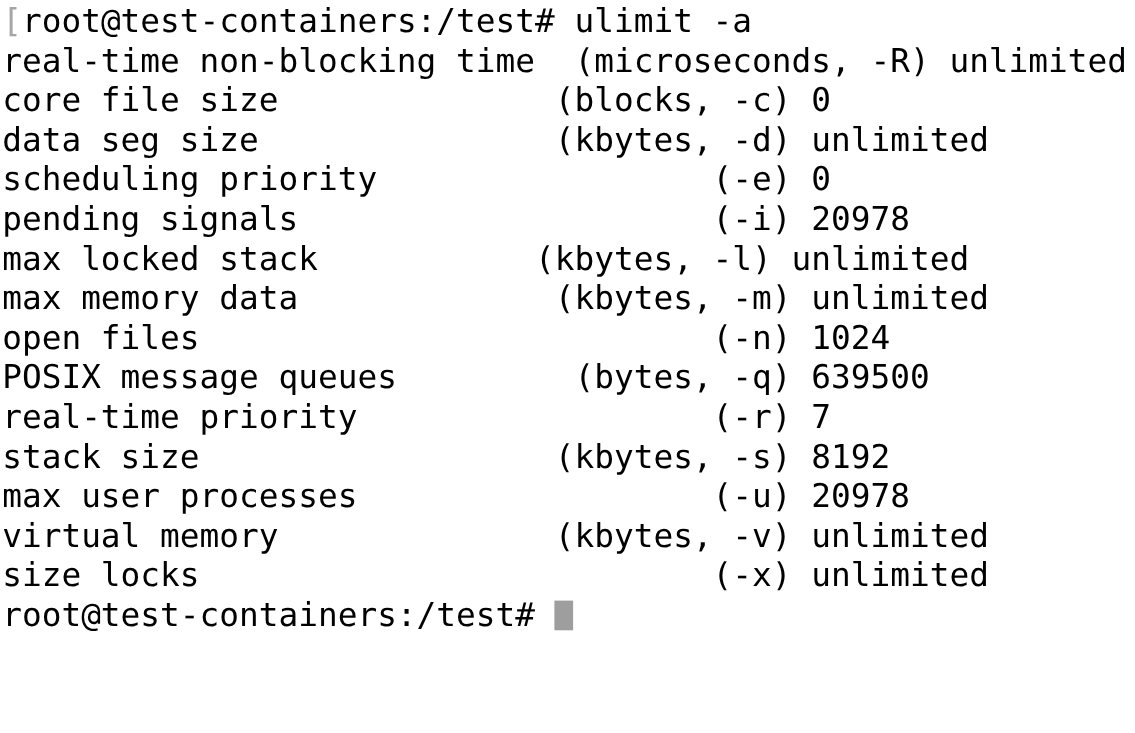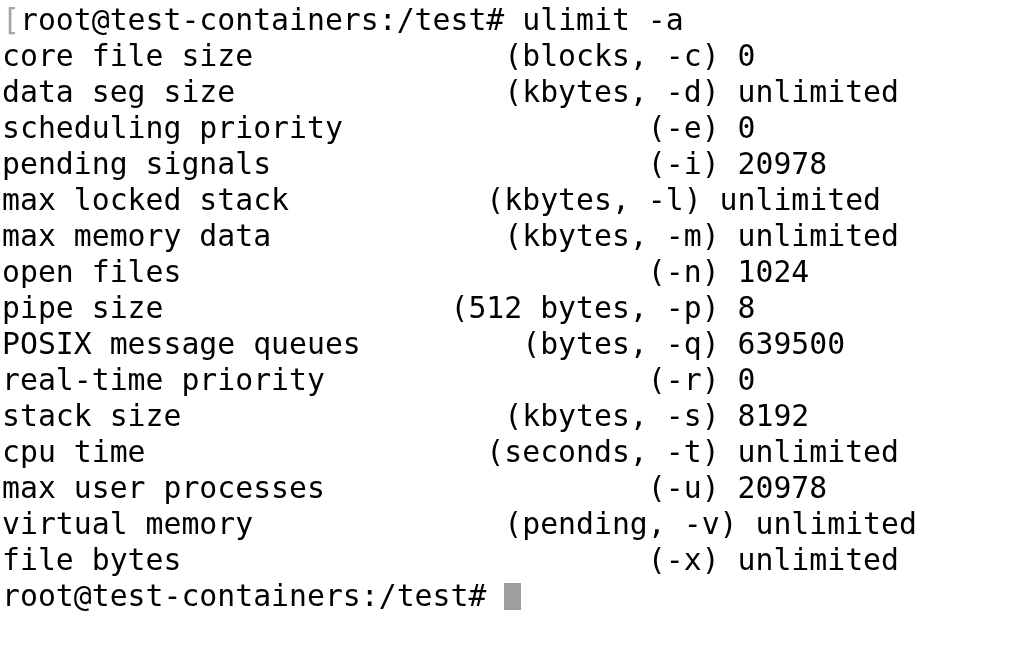--- a/index.html
+++ b/index.html
@@ -40,31 +40,30 @@
     vertical-align: -4px;
   }
 </style>
 </head>
 <body>
 
 <div class="screen">
 
   <div class="line"><span class="muted">[</span><span>root@test-containers:/test# </span><span>ulimit -a</span></div>
 
+  <div class="line">real-time non-blocking time  (microseconds, -R) unlimited</div>
   <div class="line">core file size              (blocks, -c) 0</div>
   <div class="line">data seg size               (kbytes, -d) unlimited</div>
   <div class="line">scheduling priority                 (-e) 0</div>
   <div class="line">pending signals                     (-i) 20978</div>
   <div class="line">max locked stack           (kbytes, -l) unlimited</div>
   <div class="line">max memory data             (kbytes, -m) unlimited</div>
   <div class="line">open files                          (-n) 1024</div>
-  <div class="line">pipe size                (512 bytes, -p) 8</div>
   <div class="line">POSIX message queues         (bytes, -q) 639500</div>
-  <div class="line">real-time priority                  (-r) 0</div>
+  <div class="line">real-time priority                  (-r) 7</div>
   <div class="line">stack size                  (kbytes, -s) 8192</div>
-  <div class="line">cpu time                   (seconds, -t) unlimited</div>
   <div class="line">max user processes                  (-u) 20978</div>
-  <div class="line">virtual memory              (pending, -v) unlimited</div>
-  <div class="line">file bytes                          (-x) unlimited</div>
+  <div class="line">virtual memory              (kbytes, -v) unlimited</div>
+  <div class="line">size locks                          (-x) unlimited</div>
 
   <div class="line"><span>root@test-containers:/test# </span><span class="cursor"></span></div>
 
 </div>
 
 </body></html>

